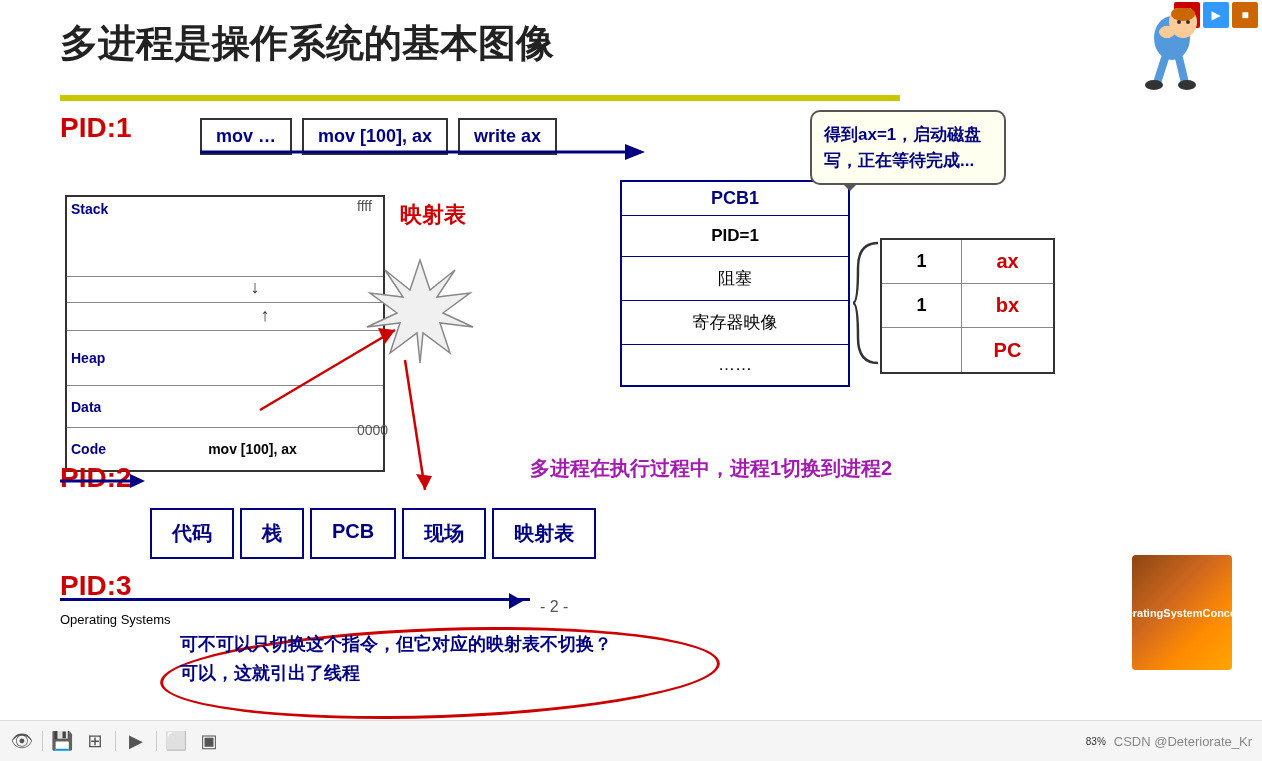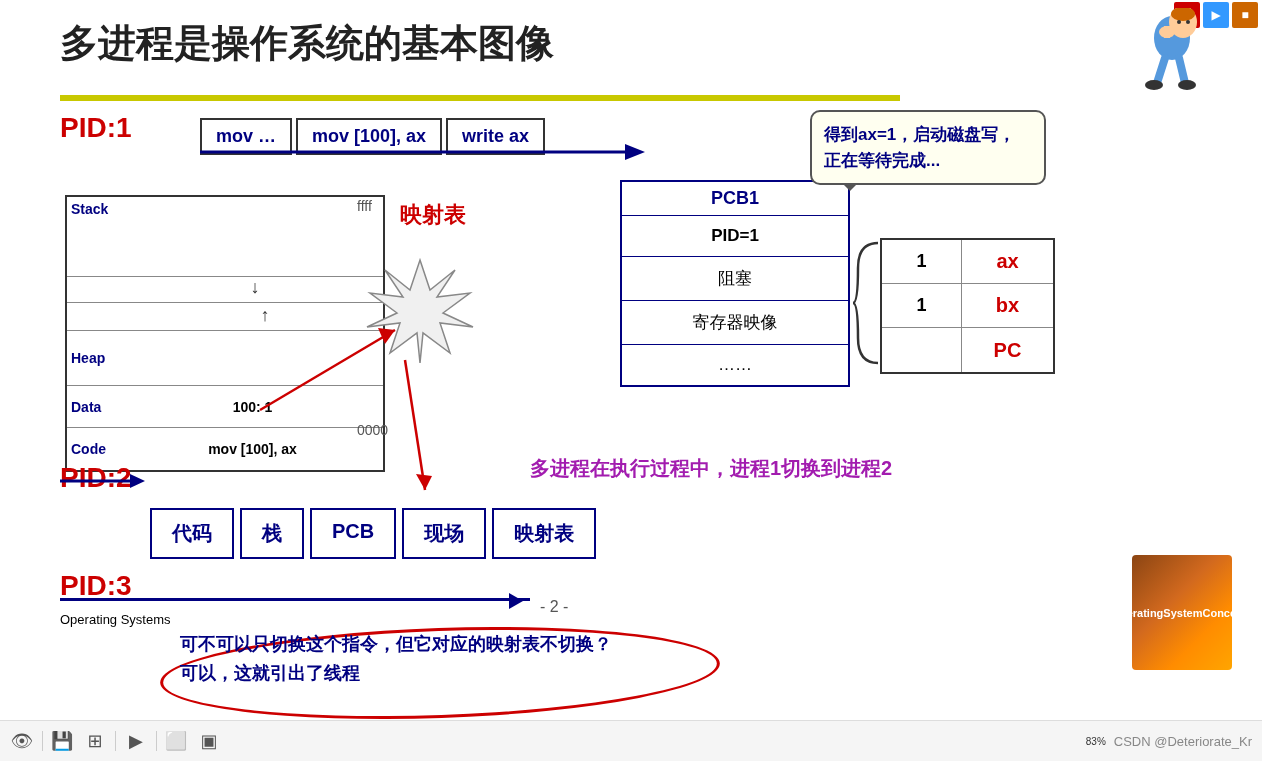--- a/index.html
+++ b/index.html
@@ -50,21 +50,21 @@
       font-weight: bold;
       color: #cc0000;
     }
 
     
     .instr-row {
       position: absolute;
       top: 118px;
       left: 200px;
       display: flex;
-      gap: 4px;
+      gap: 10px;
     }
     .instr-box {
       border: 2px solid #333;
       padding: 6px 14px;
       font-size: 18px;
       color: #000080;
       background: #fff;
       font-weight: bold;
     }
     .instr-box.highlight {
@@ -200,21 +200,21 @@
       font-size: 20px;
       font-weight: bold;
       color: #cc0000;
     }
 
     
     .callout {
       position: absolute;
       top: 110px;
       left: 810px;
-      width: 236px;
+      width: 196px;
       background: #fffff0;
       border: 2px solid #555;
       border-radius: 10px;
       padding: 10px 12px;
       font-size: 17px;
       color: #000080;
       font-weight: bold;
       line-height: 1.5;
     }
     .callout::after {
@@ -519,21 +519,20 @@
       <span class="mem-content"></span>
     </div>
     <div style="padding-left:60px;padding-bottom:4px;font-size:18px;color:#333;border-bottom:1px solid #888;text-align:center;">↓</div>
     <div style="padding-left:80px;padding-top:2px;font-size:18px;color:#333;border-bottom:1px solid #888;text-align:center;padding-bottom:4px;">↑</div>
     <div class="mem-row heap">
       <span class="mem-label">Heap</span>
       <span class="mem-content"></span>
     </div>
     <div class="mem-row">
       <span class="mem-label">Data</span>
-      <span class="mem-content">100: 1</span>
     </div>
     <div class="mem-row">
       <span class="mem-label">Code</span>
       <span class="mem-content">mov [100], ax</span>
     </div>
   </div>
 
   <div class="ffff-label">ffff</div>
 
   <div class="zero-label">0000</div>

